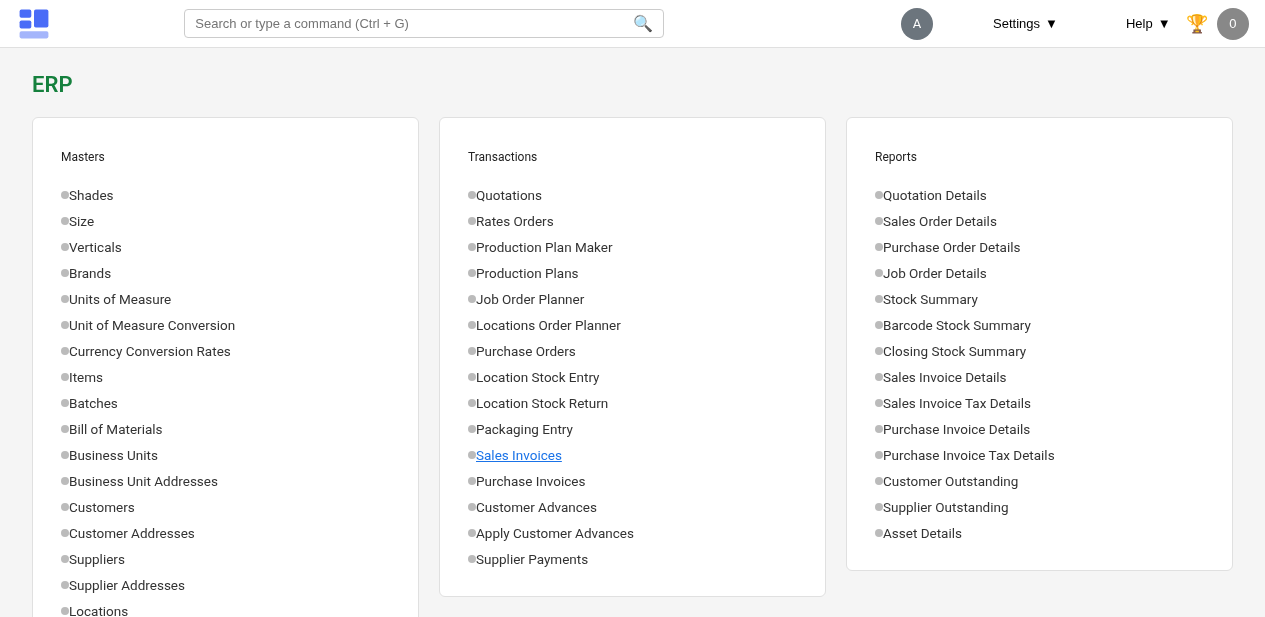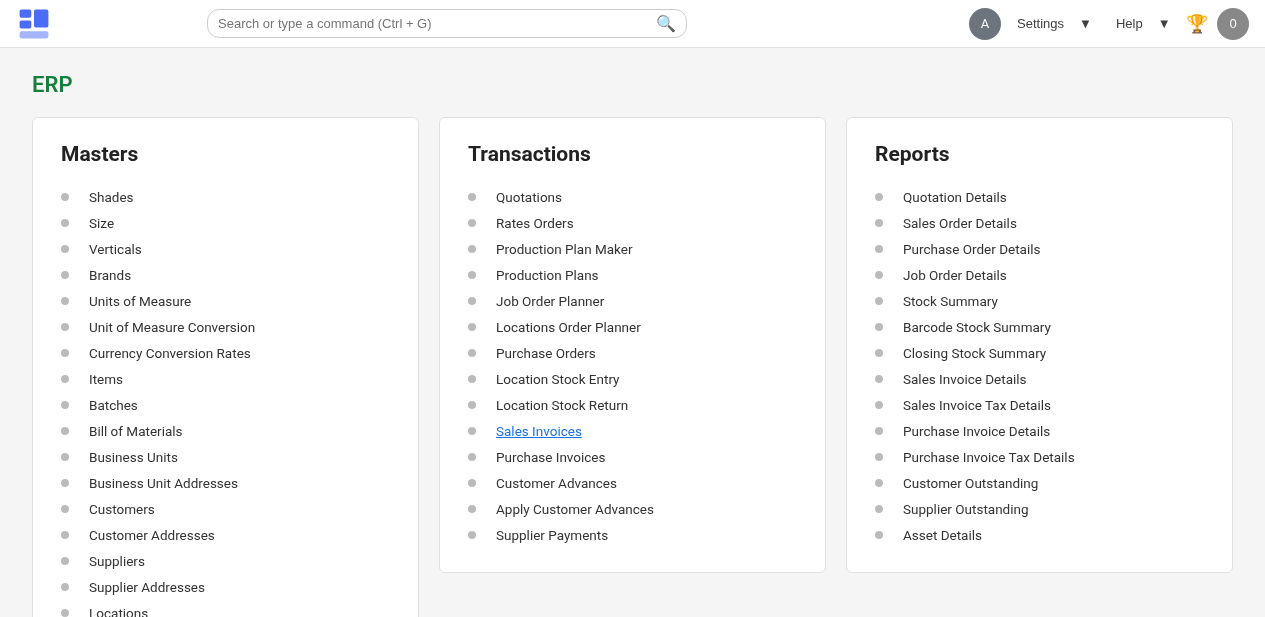--- a/index.html
+++ b/index.html
@@ -26,21 +26,21 @@
     }
     .topnav-search {
       flex: 1;
       max-width: 480px;
       margin: 0 auto;
     }
     .search-box {
       display: flex;
       align-items: center;
       border: 1px solid #ccc;
-      border-radius: 12px;
+      border-radius: 4px;
       padding: 4px 10px;
       background: #fff;
       width: 100%;
     }
     .search-box input {
       border: none;
       outline: none;
       flex: 1;
       font-size: 13px;
       color: #555;
@@ -59,24 +59,25 @@
       gap: 8px;
       margin-left: auto;
     }
     .nav-btn {
       display: flex;
       align-items: center;
       background: none;
       border: none;
       cursor: pointer;
       font-size: 13px;
-      color: #404040;
+      color: #000000;
       padding: 4px 8px;
       border-radius: 4px;
-      gap: 15px;
+      gap: 5px;
+      margin-left: 44px;
     }
     .trophy-icon { font-size: 18px; color: #888; }
     .notif-btn {
       width: 32px;
       height: 32px;
       border-radius: 50%;
       background: #888;
       color: #fff;
       font-size: 13px;
       display: flex;
@@ -102,35 +103,36 @@
       align-items: flex-start;
     }
     .card {
       background: #fff;
       border: 1px solid #e0e0e0;
       border-radius: 6px;
       padding: 24px 28px;
       flex: 1;
     }
     .card-title {
-      font-size: 21px;
-      font-weight: 700;
+      font-size: 12px;
+      font-weight: 400;
       color: #222;
       margin-bottom: 18px;
+      margin-top: 8px;
     }
     .card-list {
       list-style: none;
       display: flex;
       flex-direction: column;
       gap: 0;
     }
     .card-list li {
       display: flex;
       align-items: center;
-      gap: 20px;
+      gap: 0;
       padding: 5px 0;
     }
     .card-list li .dot {
       width: 8px;
       height: 8px;
       border-radius: 50%;
       background: #bbb;
       flex-shrink: 0;
     }
     .card-list li a, .card-list li span.link {
@@ -290,20 +292,24 @@
             <a href="#">Purchase Orders</a>
           </li>
           <li>
             <span class="dot"></span>
             <a href="#">Location Stock Entry</a>
           </li>
           <li>
             <span class="dot"></span>
             <a href="#">Location Stock Return</a>
           </li>
+          <li>
+            <span class="dot"></span>
+            <a href="#">Packaging Entry</a>
+          </li>
           <li class="active-link">
             <span class="dot"></span>
             <a href="#">Sales Invoices</a>
           </li>
           <li>
             <span class="dot"></span>
             <a href="#">Purchase Invoices</a>
           </li>
           <li>
             <span class="dot"></span>

